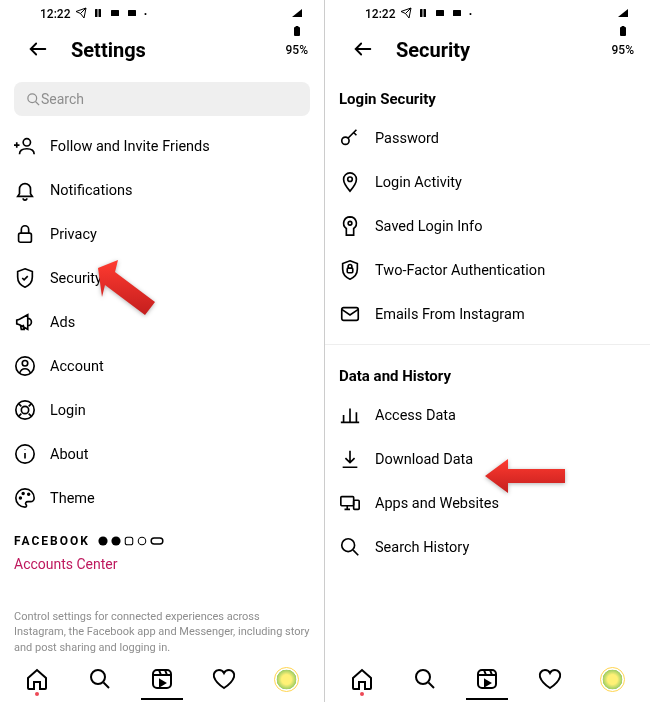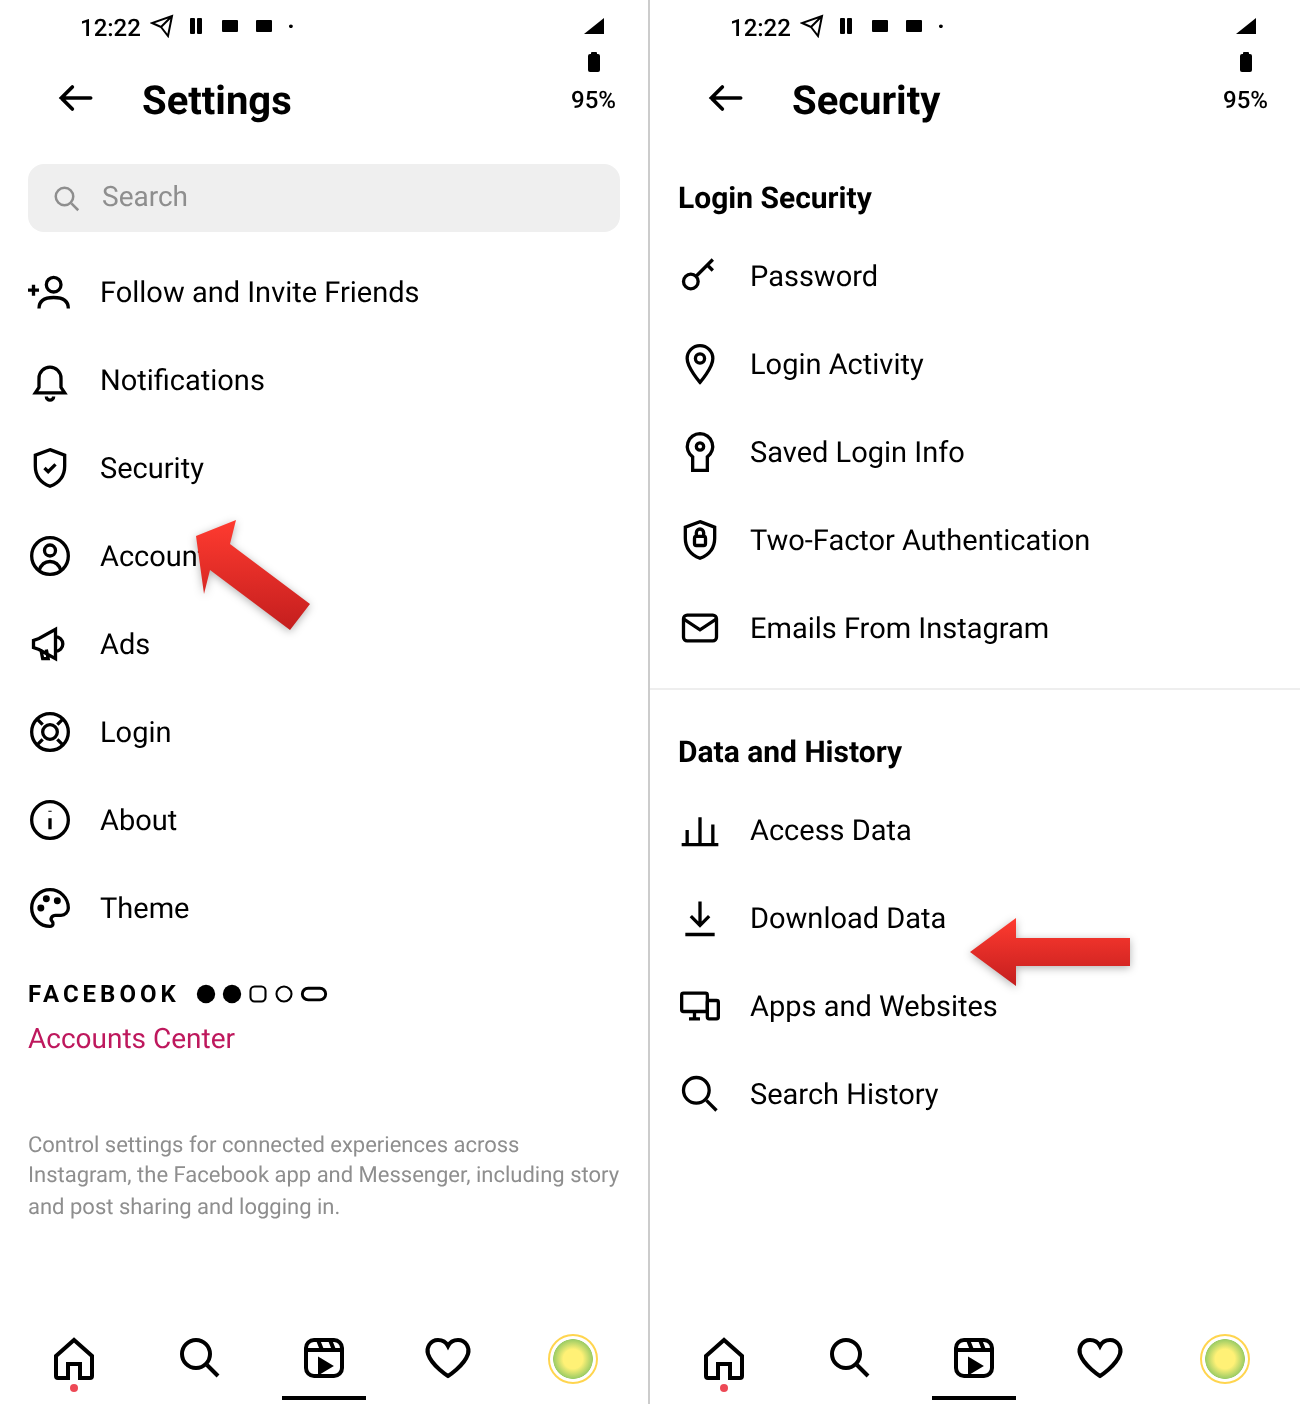--- a/index.html
+++ b/index.html
@@ -6,21 +6,21 @@
     body { font-family: -apple-system, BlinkMacSystemFont, 'Segoe UI', Roboto, Helvetica, Arial, sans-serif; background: #fff; color: #000; width: 650px; height: 702px; overflow: hidden; position: relative; }
     .container { display: flex; width: 650px; height: 702px; }
     .pane { width: 325px; height: 702px; display: flex; flex-direction: column; position: relative; }
     .pane-left { border-right: 1px solid #ccc; }
     .status-bar { display: flex; align-items: center; justify-content: space-between; padding: 4px 16px 0; font-size: 12px; font-weight: 500; height: 24px; }
     .status-left { display: flex; align-items: center; gap: 5px; margin-left: 24px; }
     .status-right { display: flex; align-items: center; gap: 3px; flex-direction: column; }
     .status-bar svg { width: 12px; height: 12px; }
     .header { display: flex; align-items: flex-start; padding: 14px 27px; gap: 22px; }
     .header-title { font-size: 20px; font-weight: 700; }
-    .search-box { margin: 4px 14px 8px; background: #efefef; border-radius: 8px; display: flex; align-items: center; padding: 9px 12px; gap: 10px; }
+    .search-box { margin: 4px 14px 8px; background: #efefef; border-radius: 8px; display: flex; align-items: center; padding: 9px 12px; }
     .search-text { color: #8e8e8e; font-size: 14px; }
     .list { flex: 1; overflow: hidden; }
     .list-item { display: flex; align-items: center; padding: 11px 14px; gap: 14px; cursor: pointer; }
     .list-item-icon { width: 22px; height: 22px; display: flex; align-items: center; justify-content: center; flex-shrink: 0; }
     .list-item-icon svg { width: 22px; height: 22px; }
     .list-item-label { font-size: 14.5px; }
     .section-header { font-size: 15px; font-weight: 700; padding: 20px 14px 8px; }
     .section-header.first { padding-top: 12px; }
     .divider { height: 1px; background: #eee; margin: 8px 0 2px; }
     .footer-brand { padding: 14px 14px 4px; display: flex; align-items: center; gap: 8px; }
@@ -111,43 +111,52 @@
         <span class="list-item-icon">
             <svg viewBox="0 0 24 24" fill="none" stroke="#000" stroke-width="1.8">
               <path d="M18 16v-5a6 6 0 10-12 0v5l-2 3h16l-2-3zM10 21a2 2 0 004 0"></path>
             </svg>
           </span>
         <span class="list-item-label">Notifications</span>
       </div>
       <div class="list-item">
         <span class="list-item-icon">
             <svg viewBox="0 0 24 24" fill="none" stroke="#000" stroke-width="1.8">
+              <rect x="5" y="11" width="14" height="10" rx="2"></rect>
+              <path d="M8 11V7a4 4 0 118 0v4"></path>
+            </svg>
+          </span>
+        <span class="list-item-label">Privacy</span>
+      </div>
+      <div class="list-item">
+        <span class="list-item-icon">
+            <svg viewBox="0 0 24 24" fill="none" stroke="#000" stroke-width="1.8">
               <path d="M12 2l8 3v6c0 5-3 9-8 11-5-2-8-6-8-11V5l8-3z"></path>
               <path d="M9 12l2 2 4-4"></path>
             </svg>
           </span>
         <span class="list-item-label">Security</span>
+      </div>
+      <div class="list-item">
+        <span class="list-item-icon">
+            <svg viewBox="0 0 24 24" fill="none" stroke="#000" stroke-width="1.8">
+              <path d="M3 10v4l3 1 9 5V4L6 9 3 10zM15 8a4 4 0 010 8M7 15l1 5h3l-1-5"></path>
+            </svg>
+          </span>
+        <span class="list-item-label">Ads</span>
       </div>
       <div class="list-item">
         <span class="list-item-icon">
             <svg viewBox="0 0 24 24" fill="none" stroke="#000" stroke-width="1.8">
               <circle cx="12" cy="12" r="10"></circle>
               <circle cx="12" cy="9" r="3"></circle>
               <path d="M6 20c1-3 3-5 6-5s5 2 6 5"></path>
             </svg>
           </span>
         <span class="list-item-label">Account</span>
-      </div>
-      <div class="list-item">
-        <span class="list-item-icon">
-            <svg viewBox="0 0 24 24" fill="none" stroke="#000" stroke-width="1.8">
-              <path d="M3 10v4l3 1 9 5V4L6 9 3 10zM15 8a4 4 0 010 8M7 15l1 5h3l-1-5"></path>
-            </svg>
-          </span>
-        <span class="list-item-label">Ads</span>
       </div>
       <div class="list-item">
         <span class="list-item-icon">
             <svg viewBox="0 0 24 24" fill="none" stroke="#000" stroke-width="1.8">
               <circle cx="12" cy="12" r="10"></circle>
               <circle cx="12" cy="12" r="4"></circle>
               <path d="M5 5l3 3M19 5l-3 3M5 19l3-3M19 19l-3-3"></path>
             </svg>
           </span>
         <span class="list-item-label">Login</span>

